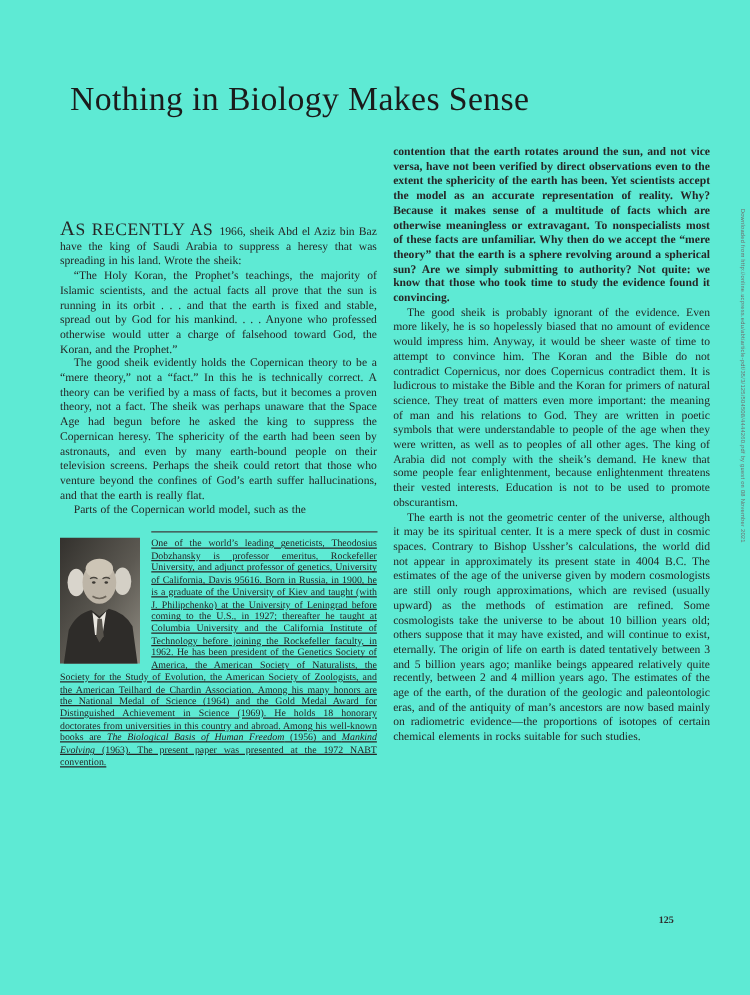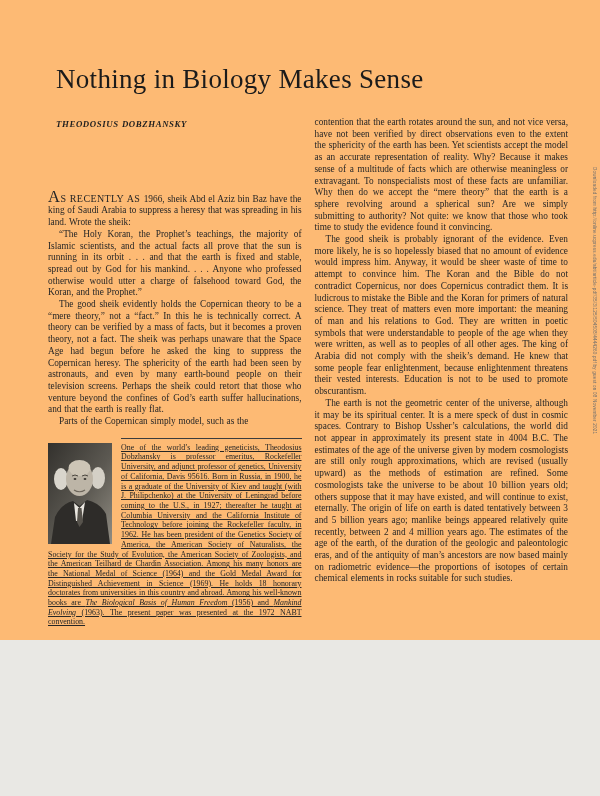--- a/index.html
+++ b/index.html
@@ -1,19 +1,19 @@
 <!DOCTYPE html>
 <html><head>
 <meta charset="utf-8">
 <style>
   html,body{margin:0;padding:0;background:#e9e8e4;}
   .page{
     position:relative;
-    width:600px;height:640px;
-    background:#fdba74;
+    width:600px;height:796px;
+    background:#5eead4;
     overflow:hidden;
     color:#242424;
     font-family:"Liberation Serif", serif;
   }
   .title{
     margin:56px 0 0 56px;
     font-size:27px;
     line-height:46px;
     letter-spacing:0.3px;
     color:#1b1b1b;
@@ -35,44 +35,44 @@
   }
   .author{
     font-size:8.8px;
     font-weight:bold;
     font-style:italic;
     letter-spacing:0.6px;
     margin:2px 0 0 8px;
     color:#1f1f1f;
   }
   p.body-p{margin:0;text-indent:11px;}
-  p.body-p.noindent{text-indent:0;}
+  p.body-p.noindent{text-indent:0;font-weight:bold;}
   p.body-p.opening{margin-top:62px;text-indent:0;}
   .seg-dropcap{font-size:16.5px;line-height:0;letter-spacing:0.5px;}
-  .seg-caps{font-size:10px;letter-spacing:0.4px;}
+  .seg-caps{font-size:14px;letter-spacing:0.4px;}
   .seg-italic{font-style:italic;}
   .bio{margin-top:10px;text-decoration:underline;}
   .bio-rule{height:1px;background:#3c3c3c;margin-left:73px;margin-bottom:4px;}
   .bio-photo{
     float:left;
     width:64px;height:101px;
     margin:0 9px 3px 0;
     display:block;
   }
   .bio-caption{
     margin:0;
     font-size:7.9px;
     line-height:9.7px;
     text-align:justify;
     word-spacing:0.3px;
     color:#242424;
   }
   .page-number{
     position:absolute;
-    top:746px;left:527px;
+    top:731px;left:527px;
     font-size:8px;
     font-weight:bold;
     color:#2e2e2e;
   }
   .watermark{
     position:absolute;
     top:167px;right:3px;
     writing-mode:vertical-rl;
     font-family:"Liberation Sans", sans-serif;
     font-size:4.6px;
@@ -86,26 +86,25 @@
 
 <div class="page">
 
   <div class="title">
     <div>Nothing in Biology Makes Sense</div>
   </div>
 
   <div class="columns">
 
     <div class="col">
-      <div class="author">THEODOSIUS DOBZHANSKY</div>
 
       <p class="body-p opening"><span class="seg-dropcap">A</span><span class="seg-caps">S RECENTLY AS </span><span>1966, sheik Abd el Aziz bin Baz have the king of Saudi Arabia to suppress a heresy that was spreading in his land. Wrote the sheik:</span></p>
       <p class="body-p">“The Holy Koran, the Prophet’s teachings, the majority of Islamic scientists, and the actual facts all prove that the sun is running in its orbit . . . and that the earth is fixed and stable, spread out by God for his mankind. . . . Anyone who professed otherwise would utter a charge of falsehood toward God, the Koran, and the Prophet.”</p>
       <p class="body-p">The good sheik evidently holds the Copernican theory to be a “mere theory,” not a “fact.” In this he is technically correct. A theory can be verified by a mass of facts, but it becomes a proven theory, not a fact. The sheik was perhaps unaware that the Space Age had begun before he asked the king to suppress the Copernican heresy. The sphericity of the earth had been seen by astronauts, and even by many earth-bound people on their television screens. Perhaps the sheik could retort that those who venture beyond the confines of God’s earth suffer hallucinations, and that the earth is really flat.</p>
-      <p class="body-p">Parts of the Copernican simply model, such as the</p>
+      <p class="body-p">Parts of the Copernican world model, such as the</p>
 
       <div class="bio">
         <div class="bio-rule"></div>
         <svg class="bio-photo" viewBox="0 0 64 101" xmlns="http://www.w3.org/2000/svg">
           <defs>
             <linearGradient id="phbg" x1="0" y1="0" x2="1" y2="1">
               <stop offset="0" stop-color="#33312d"></stop>
               <stop offset="0.55" stop-color="#5c5952"></stop>
               <stop offset="1" stop-color="#918d83"></stop>
             </linearGradient>

